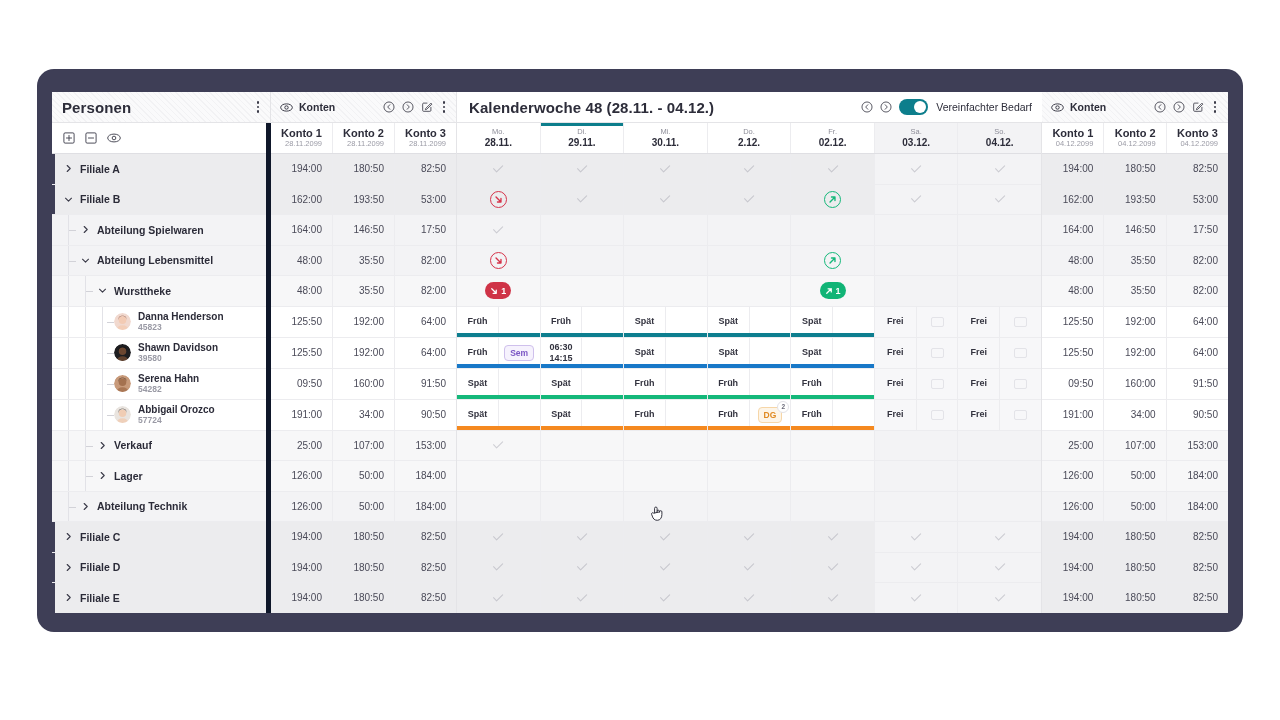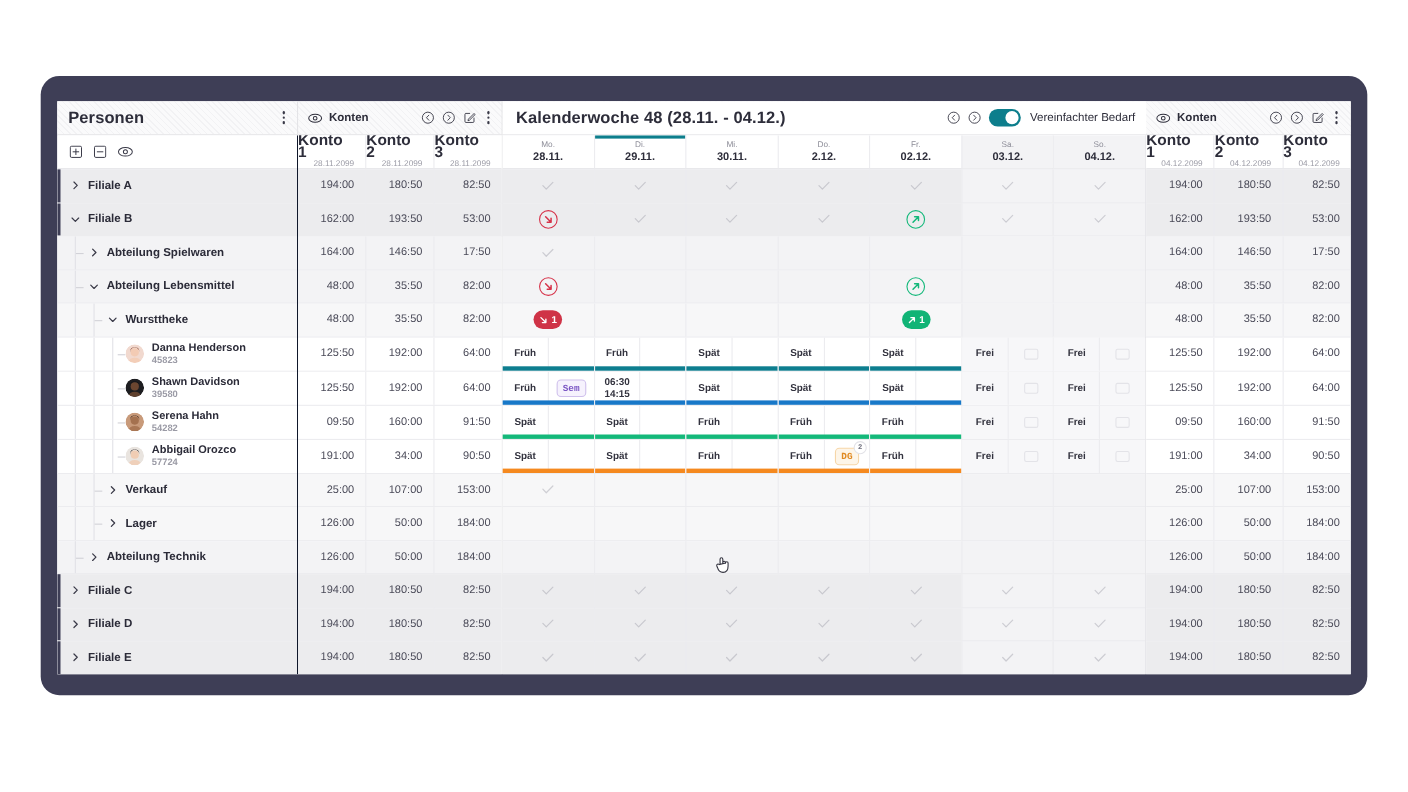--- a/index.html
+++ b/index.html
@@ -71,33 +71,33 @@
 
   .toggle-wrap { display: flex; align-items: center; gap: 8px; }
   .toggle { width: 29px; height: 16px; border-radius: 9px; background: #0d7e8c; position: relative; cursor: pointer; }
   .toggle::after { content: ""; position: absolute; right: 2px; top: 2px; width: 12px; height: 12px;
                    border-radius: 50%; background: #fff; }
   .toggle-label { font-size: 10.5px; color: #2d2d3a; }
 
   
   .body { flex: 1; display: flex; overflow: hidden; }
 
-  .col-personen { width: 219px; flex: 0 0 219px; border-right: 1px solid #0f172a; }
+  .col-personen { width: 219px; flex: 0 0 219px; border-right: 5px solid #0f172a; }
   .col-konten-l  { width: 186px; flex: 0 0 186px; border-right: 1px solid #e4e4e7; }
   .col-cal       { flex: 1; min-width: 0; border-right: 1px solid #e4e4e7; }
   .col-konten-r  { width: 186px; flex: 0 0 186px; }
 
   
   .hdr { height: 31px; border-bottom: 1px solid #dfdfe3; background: #fff; display: flex; }
   .hdr-tools { align-items: center; gap: 10px; padding-left: 11px; }
 
   .konto-hd { flex: 1; display: flex; flex-direction: column; align-items: flex-end;
               justify-content: center; padding-right: 10px; border-left: 1px solid #ececef; }
   .konto-hd:first-child { border-left: none; }
-  .konto-hd .k-name { font-size: 14px; font-weight: bold; color: #2d2d3a; line-height: 11px; }
+  .konto-hd .k-name { font-size: 11px; font-weight: bold; color: #2d2d3a; line-height: 11px; }
   .konto-hd .k-date { font-size: 7.5px; color: #9a9aa5; line-height: 10px; }
 
   .day-hd { flex: 1; display: flex; flex-direction: column; align-items: center;
             justify-content: center; border-left: 1px solid #ececef; position: relative; }
   .day-hd:first-child { border-left: none; }
   .day-hd.weekend { background: #f3f3f5; }
   .day-hd .d-dow  { font-size: 7.5px; color: #8d8d98; line-height: 10px; }
   .day-hd .d-date { font-size: 10px; font-weight: bold; color: #2d2d3a; line-height: 12px; }
   .day-hd.active::before { content:""; position:absolute; left:0; right:0; top:0; height:3px; background:#0d7e8c; }
 
@@ -146,21 +146,21 @@
   .check { opacity: .38; }
   .badge-circ { width: 17px; height: 17px; border-radius: 50%; border: 1.4px solid #d6334a;
                 display: flex; align-items: center; justify-content: center; }
   .badge-circ.green { border-color: #14b87a; }
   .badge-pill { height: 17px; padding: 0 5px 0 4px; border-radius: 9px; background: #cf3347;
                 display: flex; align-items: center; gap: 2px; color: #fff;
                 font-size: 9px; font-weight: bold; }
   .badge-pill.green { background: #11b476; }
 
   .tag { border: 1px solid; border-radius: 4px; font-size: 8.5px; font-weight: bold;
-         padding: 2px 5px; line-height: 10px; position: relative; font-family: Liberation Mono, monospace; }
+         padding: 2px 5px; line-height: 10px; position: relative; }
   .tag.sem { color: #7b56c4; border-color: #cfc0ec; background: #f6f2fd; }
   .tag.dg  { color: #e08a22; border-color: #f6d6a8; background: #fdf5e8; }
   .tag-sup { position: absolute; top: -7px; right: -8px; width: 12px; height: 12px;
              border-radius: 50%; background: #fff; border: 1px solid #e2e2e7;
              font-size: 6.5px; font-weight: bold; color: #6a6a78;
              display: flex; align-items: center; justify-content: center; }
 
   .placeholder-box { width: 13px; height: 10px; border: 1px solid #e3e3e8; border-radius: 2px;
                      background: #f7f7f9; }
 

